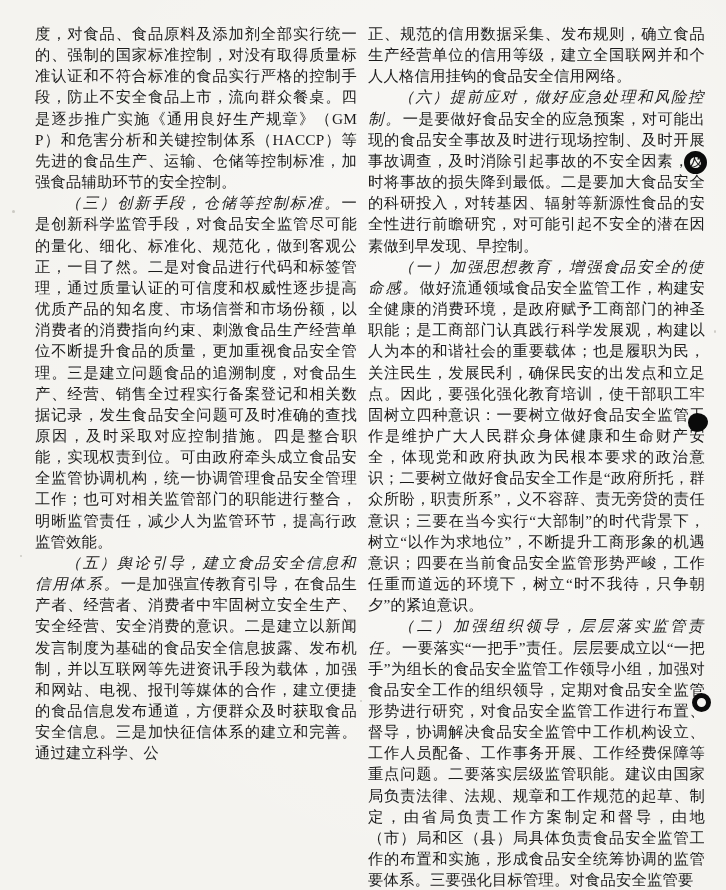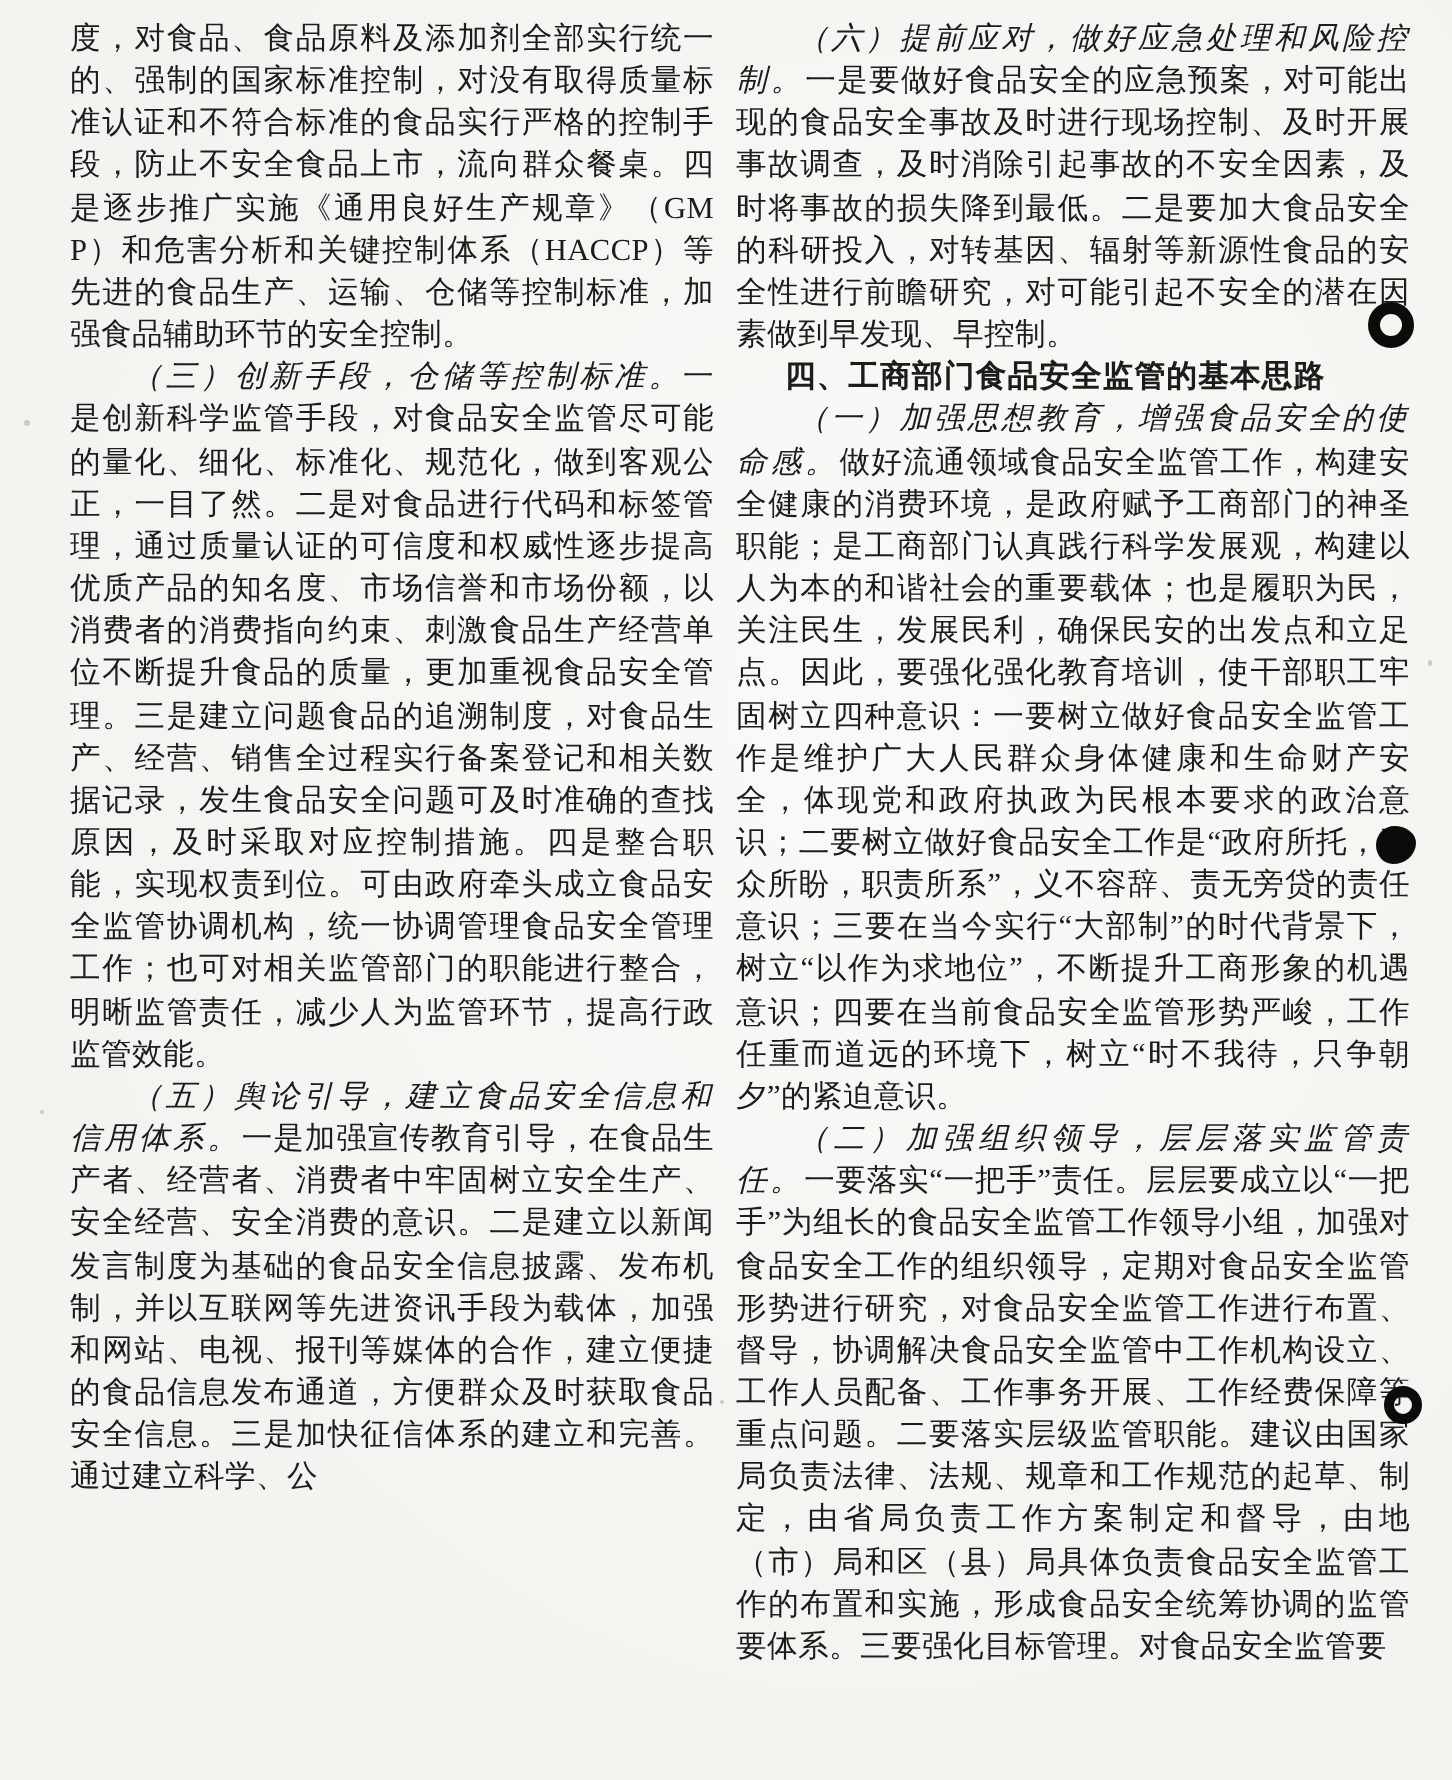--- a/index.html
+++ b/index.html
@@ -9,21 +9,21 @@
     font-family:"Liberation Serif", serif;
   }
   .page{
     position:relative;
     width:726px;height:890px;
     box-sizing:border-box;
     background:
       radial-gradient(ellipse at 60% 40%, rgba(255,255,255,.55), rgba(0,0,0,0) 70%),
       #f4f3ef;
     color:#1c1c1c;
-    padding:9px 0 0 35px;
+    padding:23px 0 0 35px;
     display:flex;
     gap:11px;
   }
   .col{
     font-size:15.3px;
     line-height:21.15px;
     text-align:justify;
     text-justify:inter-character;
     letter-spacing:0.2px;
     word-break:break-all;
@@ -67,22 +67,22 @@
 
 <div class="page">
 
   <div class="col left">
     <p class="para cont"><span>度，对食品、食品原料及添加剂全部实行统一的、强制的国家标准控制，对没有取得质量标准认证和不符合标准的食品实行严格的控制手段，防止不安全食品上市，流向群众餐桌。四是逐步推广实施《通用良好生产规章》（GMP）和危害分析和关键控制体系（HACCP）等先进的食品生产、运输、仓储等控制标准，加强食品辅助环节的安全控制。</span></p>
     <p class="para"><span class="kai">（三）创新手段，仓储等控制标准。</span><span>一是创新科学监管手段，对食品安全监管尽可能的量化、细化、标准化、规范化，做到客观公正，一目了然。二是对食品进行代码和标签管理，通过质量认证的可信度和权威性逐步提高优质产品的知名度、市场信誉和市场份额，以消费者的消费指向约束、刺激食品生产经营单位不断提升食品的质量，更加重视食品安全管理。三是建立问题食品的追溯制度，对食品生产、经营、销售全过程实行备案登记和相关数据记录，发生食品安全问题可及时准确的查找原因，及时采取对应控制措施。四是整合职能，实现权责到位。可由政府牵头成立食品安全监管协调机构，统一协调管理食品安全管理工作；也可对相关监管部门的职能进行整合，明晰监管责任，减少人为监管环节，提高行政监管效能。</span></p>
     <p class="para"><span class="kai">（五）舆论引导，建立食品安全信息和信用体系。</span><span>一是加强宣传教育引导，在食品生产者、经营者、消费者中牢固树立安全生产、安全经营、安全消费的意识。二是建立以新闻发言制度为基础的食品安全信息披露、发布机制，并以互联网等先进资讯手段为载体，加强和网站、电视、报刊等媒体的合作，建立便捷的食品信息发布通道，方便群众及时获取食品安全信息。三是加快征信体系的建立和完善。通过建立科学、公</span></p>
   </div>
 
   <div class="col right">
+    <p class="para cont"><span>正、规范的信用数据采集、发布规则，确立食品生产经营单位的信用等级，建立全国联网并和个人人格信用挂钩的食品安全信用网络。</span></p>
     <p class="para"><span class="kai">（六）提前应对，做好应急处理和风险控制。</span><span>一是要做好食品安全的应急预案，对可能出现的食品安全事故及时进行现场控制、及时开展事故调查，及时消除引起事故的不安全因素，及时将事故的损失降到最低。二是要加大食品安全的科研投入，对转基因、辐射等新源性食品的安全性进行前瞻研究，对可能引起不安全的潜在因素做到早发现、早控制。</span></p>
-    <p class="para hei">四、工商部门食品安全监管的基本思路</p>
     <p class="para"><span class="kai">（一）加强思想教育，增强食品安全的使命感。</span><span>做好流通领域食品安全监管工作，构建安全健康的消费环境，是政府赋予工商部门的神圣职能；是工商部门认真践行科学发展观，构建以人为本的和谐社会的重要载体；也是履职为民，关注民生，发展民利，确保民安的出发点和立足点。因此，要强化强化教育培训，使干部职工牢固树立四种意识：一要树立做好食品安全监管工作是维护广大人民群众身体健康和生命财产安全，体现党和政府执政为民根本要求的政治意识；二要树立做好食品安全工作是“政府所托，群众所盼，职责所系”，义不容辞、责无旁贷的责任意识；三要在当今实行“大部制”的时代背景下，树立“以作为求地位”，不断提升工商形象的机遇意识；四要在当前食品安全监管形势严峻，工作任重而道远的环境下，树立“时不我待，只争朝夕”的紧迫意识。</span></p>
     <p class="para"><span class="kai">（二）加强组织领导，层层落实监管责任。</span><span>一要落实“一把手”责任。层层要成立以“一把手”为组长的食品安全监管工作领导小组，加强对食品安全工作的组织领导，定期对食品安全监管形势进行研究，对食品安全监管工作进行布置、督导，协调解决食品安全监管中工作机构设立、工作人员配备、工作事务开展、工作经费保障等重点问题。二要落实层级监管职能。建议由国家局负责法律、法规、规章和工作规范的起草、制定，由省局负责工作方案制定和督导，由地（市）局和区（县）局具体负责食品安全监管工作的布置和实施，形成食品安全统筹协调的监管要体系。三要强化目标管理。对食品安全监管要</span></p>
   </div>
 
   <div class="mark ring-top"></div>
   <div class="mark blob"></div>
   <div class="mark ring-bottom"></div>
 
   <div class="speck" style="left:12px;top:210px;width:3px;height:3px;"></div>
   <div class="speck" style="left:20px;top:555px;width:2px;height:2px;"></div>

